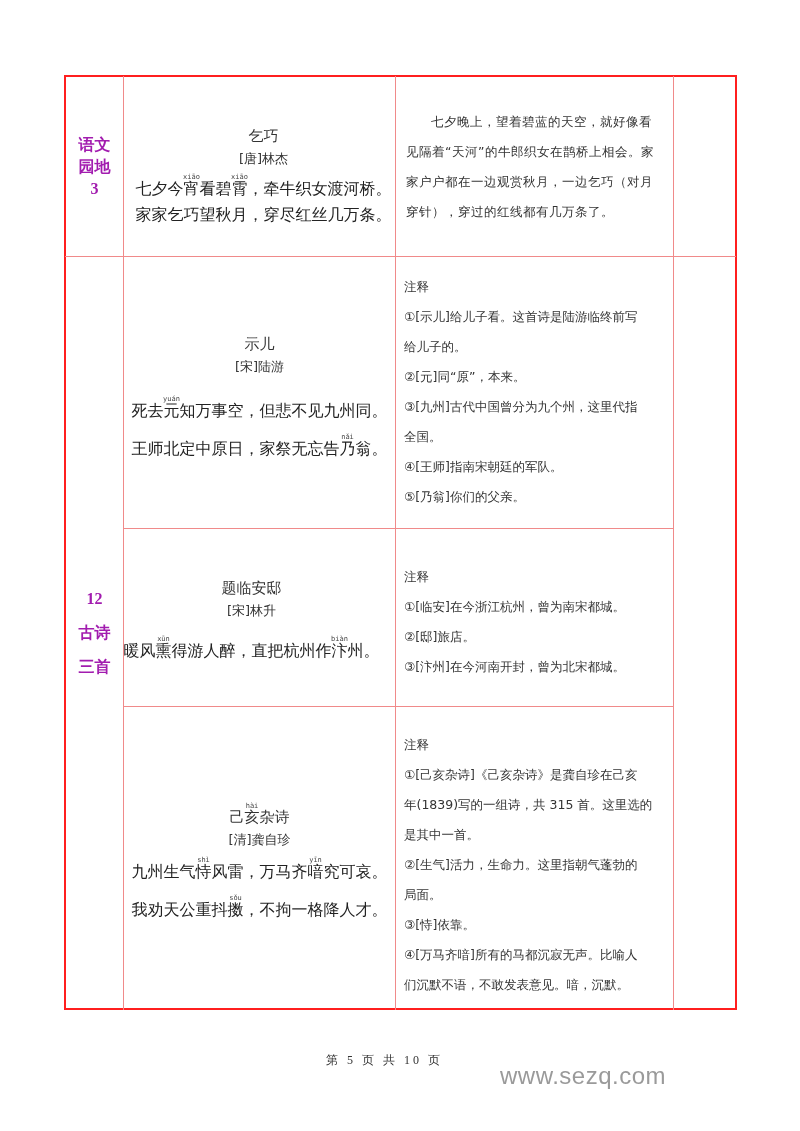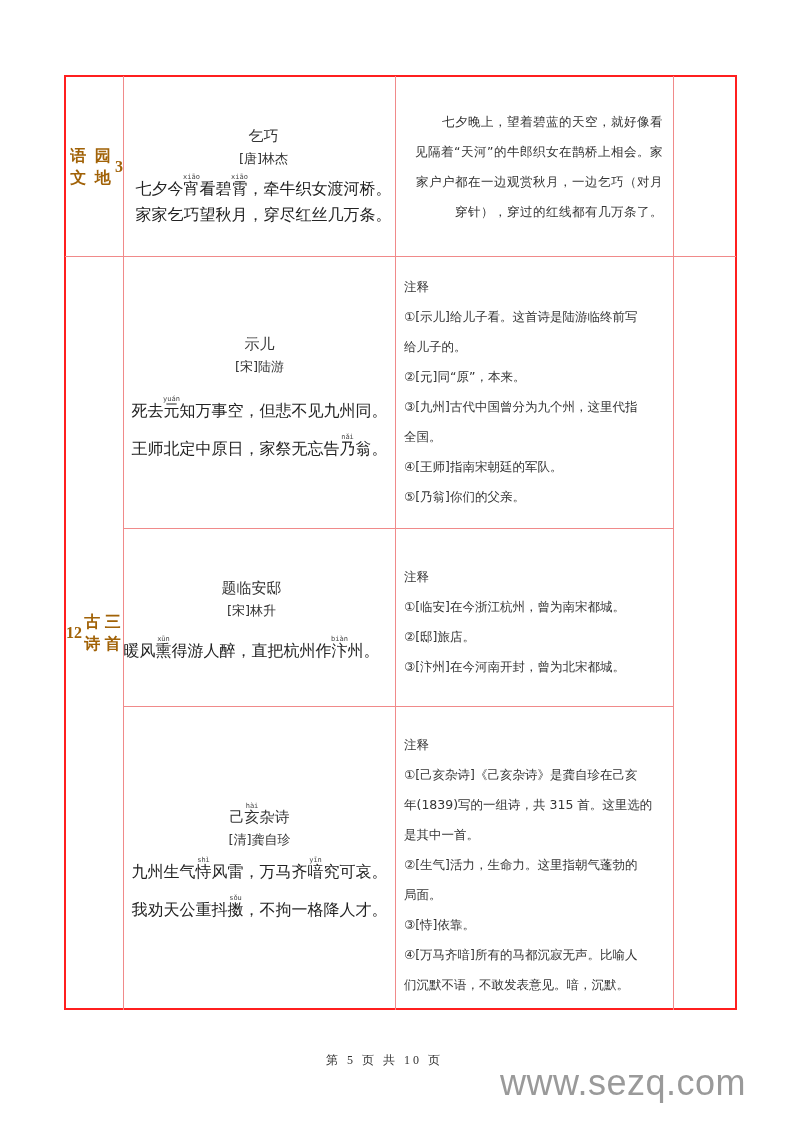--- a/index.html
+++ b/index.html
@@ -3,42 +3,42 @@
 <meta charset="utf-8">
 <style>
   html, body { margin:0; padding:0; background:#ffffff; }
   body { width:800px; height:1131px; position:relative; overflow:hidden;
          font-family:"DejaVu Serif","Liberation Serif",serif; color:#222; }
   .table-outer { position:absolute; left:64px; top:75px; width:673px; height:935px;
                  border:2px solid #ff1f1f; box-sizing:border-box; }
   .vline { position:absolute; width:1px; background:#f08a8a; }
   .hline { position:absolute; height:1px; background:#f08a8a; }
   .cell { position:absolute; box-sizing:border-box; }
-  .lesson { display:flex; align-items:center; justify-content:center;
+  .lesson { display:flex; flex-direction:column; align-items:center; justify-content:center;
             font-family:"DejaVu Sans","Liberation Sans",sans-serif; font-weight:bold;
-            font-size:16px; line-height:22px; text-align:center; color:#a16207; }
+            font-size:16px; line-height:22px; text-align:center; color:#a21caf; }
   .lesson .num { font-family:"Liberation Serif","DejaVu Serif",serif; font-size:16px; }
   .lesson-b span { display:block; margin:6px 0; }
   .poem { display:flex; flex-direction:column; align-items:center; justify-content:center; }
   .poem .title { font-family:"DejaVu Sans","Liberation Sans",sans-serif; font-size:15px; color:#333; line-height:22px; }
   .poem .author { font-family:"DejaVu Sans","Liberation Sans",sans-serif; font-size:13px; color:#333; line-height:24px; }
   .poem .line { font-family:"DejaVu Serif","Liberation Serif",serif; font-size:16px; color:#222;
                 line-height:20px; margin-top:10px; white-space:nowrap; }
   ruby { ruby-position:over; }
   rt { font-family:"DejaVu Sans Mono","Liberation Mono",monospace; font-size:7px; color:#444; }
   .notes { font-family:"DejaVu Sans","Liberation Sans",sans-serif; font-size:12.5px; color:#333;
            padding:0 6px 0 8px; }
   .notes p { margin:0; line-height:30px; }
   .translation { font-family:"DejaVu Sans","Liberation Sans",sans-serif; font-size:12.5px; color:#333;
                  padding:0 10px 0 10px; display:flex; align-items:center; }
-  .translation p { margin:0; line-height:30px; text-indent:2em; letter-spacing:0.5px;text-align:right; }
+  .translation p { margin:0; line-height:30px; text-indent:2em; letter-spacing:0.5px; }
   .footer { position:absolute; top:1052px; left:326px; font-family:"Liberation Serif","DejaVu Serif",serif;
             font-size:12px; color:#333; letter-spacing:3px; }
   .watermark { position:absolute; top:1062px; left:500px; font-family:"Liberation Sans","DejaVu Sans",sans-serif;
-               font-size:36px; color:#9a9a9a; letter-spacing:0.5px; }
+               font-size:24px; color:#9a9a9a; letter-spacing:0.5px; }
 </style>
 </head>
 <body>
 
 <div class="table-outer"></div>
 
 <div class="vline" style="left:123px; top:76px; height:934px;"></div>
 <div class="vline" style="left:395px; top:76px; height:934px;"></div>
 <div class="vline" style="left:673px; top:76px; height:934px;"></div>
 

